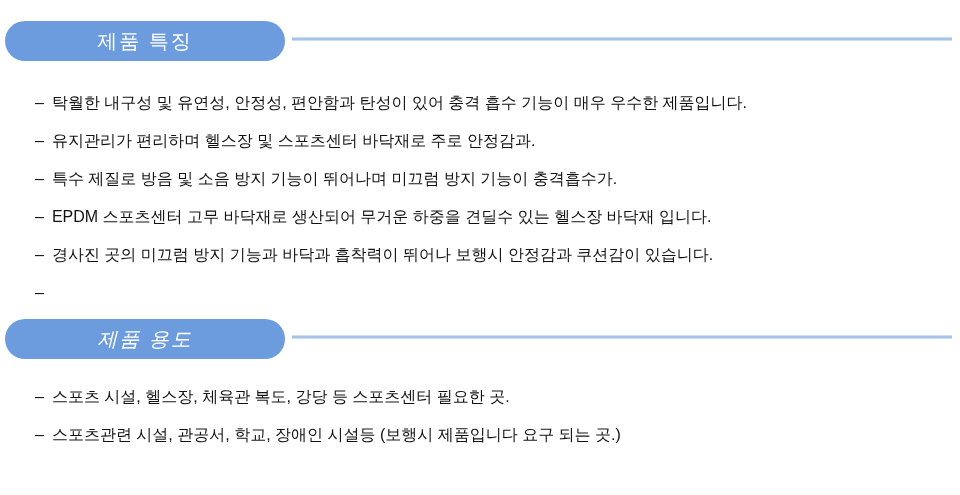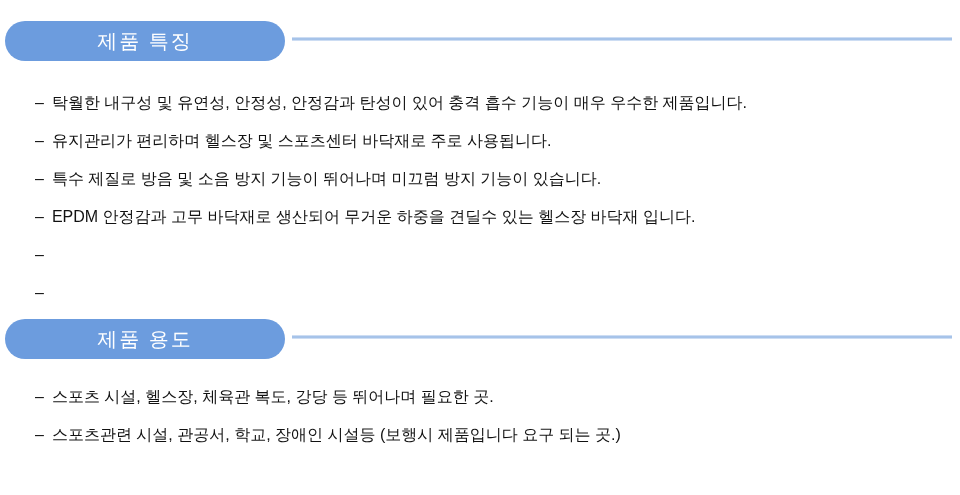--- a/index.html
+++ b/index.html
@@ -54,72 +54,73 @@
     display: flex;
     align-items: baseline;
     line-height: 38px;
     font-size: 16px;
     color: var(--text);
     white-space: nowrap;
   }
   .dash { margin-right: 8px; }
   #features-header { margin-top: 21px; }
   #features-list { margin-top: 23px; }
-  #uses-header { margin-top: 7px; }
+  #uses-header { margin-top: 7px; font-style: italic; }
   #uses-list { margin-top: 19px; }
 </style>
 </head>
 <body>
 
 <div>
 
   <section>
     <div class="header-row" id="features-header">
       <div class="pill">
         <span>제품 특징</span>
       </div>
       <div class="rule"></div>
     </div>
     <ul class="bullets" id="features-list">
       <li>
         <span class="dash">–</span>
-        <span>탁월한 내구성 및 유연성, 안정성, 안정감과 탄성이 있어 충격 흡수 기능이 매우 우수한 제품입니다.</span>
+        <span>탁월한 내구성 및 유연성, 안정성, 편안함과 탄성이 있어 충격 흡수 기능이 매우 우수한 제품입니다.</span>
       </li>
       <li>
         <span class="dash">–</span>
-        <span>유지관리가 편리하며 헬스장 및 스포츠센터 바닥재로 주로 사용됩니다.</span>
+        <span>유지관리가 편리하며 헬스장 및 스포츠센터 바닥재로 주로 안정감과.</span>
       </li>
       <li>
         <span class="dash">–</span>
-        <span>특수 제질로 방음 및 소음 방지 기능이 뛰어나며 미끄럼 방지 기능이 있습니다.</span>
+        <span>특수 제질로 방음 및 소음 방지 기능이 뛰어나며 미끄럼 방지 기능이 충격흡수가.</span>
       </li>
       <li>
         <span class="dash">–</span>
-        <span>EPDM 안정감과 고무 바닥재로 생산되어 무거운 하중을 견딜수 있는 헬스장 바닥재 입니다.</span>
+        <span>EPDM 스포츠센터 고무 바닥재로 생산되어 무거운 하중을 견딜수 있는 헬스장 바닥재 입니다.</span>
       </li>
       <li>
         <span class="dash">–</span>
+        <span>경사진 곳의 미끄럼 방지 기능과 바닥과 흡착력이 뛰어나 보행시 안정감과 쿠션감이 있습니다.</span>
       </li>
       <li>
         <span class="dash">–</span>
       </li>
     </ul>
   </section>
 
   <section>
     <div class="header-row" id="uses-header">
       <div class="pill">
         <span>제품 용도</span>
       </div>
       <div class="rule"></div>
     </div>
     <ul class="bullets" id="uses-list">
       <li>
         <span class="dash">–</span>
-        <span>스포츠 시설, 헬스장, 체육관 복도, 강당 등 뛰어나며 필요한 곳.</span>
+        <span>스포츠 시설, 헬스장, 체육관 복도, 강당 등 스포츠센터 필요한 곳.</span>
       </li>
       <li>
         <span class="dash">–</span>
         <span>스포츠관련 시설, 관공서, 학교, 장애인 시설등 (보행시 제품입니다 요구 되는 곳.)</span>
       </li>
     </ul>
   </section>
 
 </div>
 

